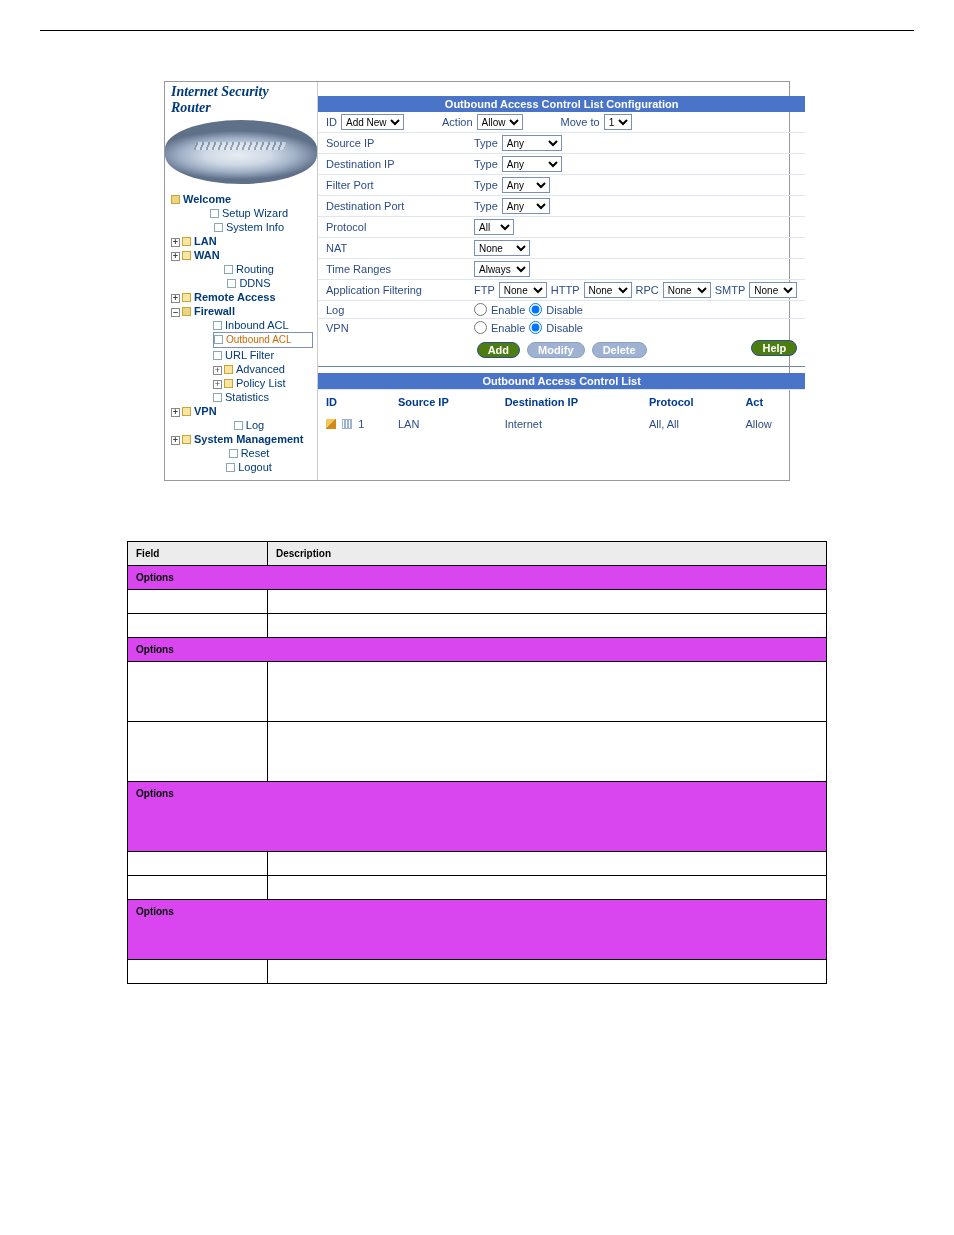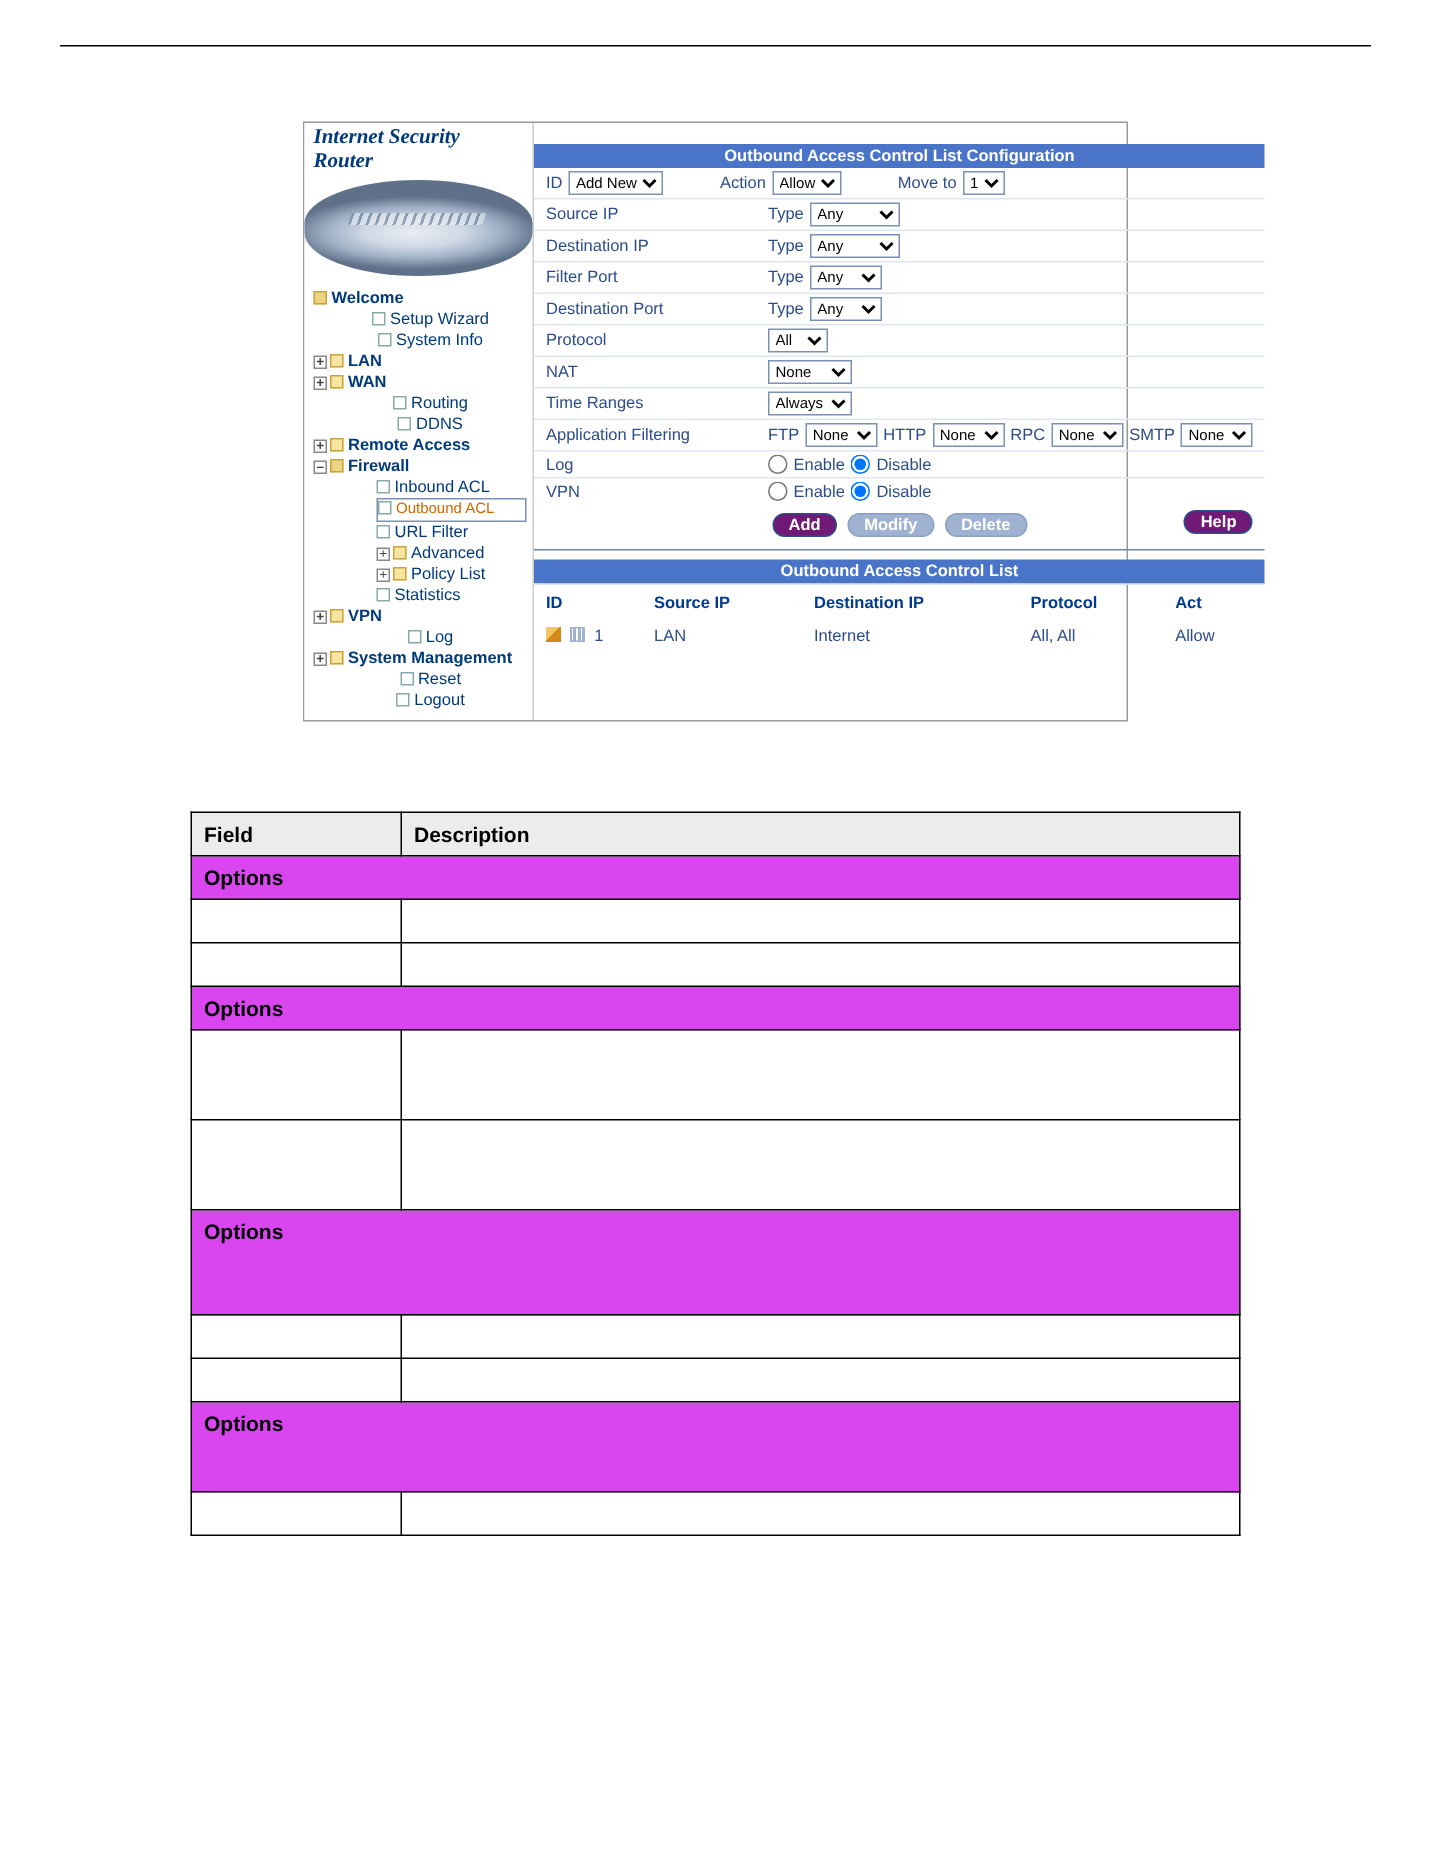--- a/index.html
+++ b/index.html
@@ -1,21 +1,21 @@
 <!DOCTYPE html>
 <html><head>
 <meta charset="utf-8">
 <style>
   * { box-sizing: border-box; margin: 0; padding: 0; }
   body { font-family: Arial, sans-serif; font-size: 11px; background: #fff; width: 954px; color: #000; }
   .page { padding: 30px 40px; }
   .hairline { border-top: 1px solid #000; margin-bottom: 50px; }
 
   
-  .panel-wrap { margin: 0 auto; width: 550px; }
+  .panel-wrap { margin: 0 auto; width: 626px; }
   .panel { border: 1px solid #999; display: flex; background: #fff; }
   .side { width: 158px; background: #fff; border-right: 1px solid #ccc; }
   .side-header { font-family: "Times New Roman", serif; font-style: italic; font-weight: bold; font-size: 14px; color: #003a7a; padding: 2px 6px; }
   .router-img { width: 152px; height: 64px; margin: 2px auto 6px; background: radial-gradient(ellipse 55% 38% at 48% 55%, #e8edf3 0%, #cfd8e4 40%, #9fb0c6 70%, #5f7089 100%); border-radius: 50%/45%; position: relative; }
   .router-img::after { content:""; position:absolute; left:30px; top:22px; width:90px; height:8px; background: repeating-linear-gradient(90deg,#6c7f97 0 2px,#e8eef5 2px 6px); opacity:.6; border-radius:2px; transform: skewX(-20deg); }
   .tree { padding: 2px 4px 6px 6px; font-size: 11px; line-height: 14px; }
   .tree .node { color: #003a7a; font-weight: bold; white-space: nowrap; }
   .tree .child { color: #003a7a; font-weight: normal; margin-left: 14px; white-space: nowrap; text-align: center; }
   .tree .child2 { margin-left: 42px; white-space: nowrap; }
   .tree .sel { color: #cc6a00; }
@@ -28,33 +28,33 @@
   .main { flex:1; }
   .brandbar { background:#000; height:14px; text-align:right; padding:0 6px; }
   .brandbar span { color:#dfe6ee; font-family: "Times New Roman", serif; font-style: italic; font-size:11px; letter-spacing:.5px; }
   .bluebar { background:#4a74c7; color:#fff; font-weight:bold; text-align:center; font-size:11px; padding:2px 0; }
   .formrow { display:flex; align-items:center; gap:8px; border-bottom:1px solid #e0e6f0; padding:2px 8px; color:#2c4c88; font-size:11px; }
   .formrow .lab { width:140px; }
   .formrow.norule { border-bottom:none; }
   .sel, select { font-size:10px; height:16px; border:1px solid #7a91b5; background:#fff; }
   .inline { display:inline-flex; align-items:center; gap:4px; }
   .btnrow { text-align:center; position:relative; padding:6px 8px 8px; border-bottom:1px solid #6b84ad; }
-  .pillbtn { display:inline-block; padding:1px 10px; border-radius:10px; font-size:11px; font-weight:bold; color:#fff; background:#701a75; border:1px solid #2a4e8c; margin:0 2px; }
+  .pillbtn { display:inline-block; padding:1px 10px; border-radius:10px; font-size:11px; font-weight:bold; color:#fff; background:#4d7c0f; border:1px solid #2a4e8c; margin:0 2px; }
   .pillbtn.gray { background:#9fb2d1; border-color:#8aa0c2; }
   .pillbtn.help { position:absolute; right:6px; top:4px; }
   .tbl { width:100%; font-size:11px; border-top:1px solid #e0e6f0; }
   .tbl th { color:#003a8e; font-weight:bold; padding:4px 6px; text-align:left; }
   .tbl td { color:#2c4c88; padding:4px 6px; }
   .rowicon { display:inline-block; width:10px; height:10px; margin-right:3px; vertical-align:-1px; }
   .pencil { background:linear-gradient(135deg,#f4c560 45%,#d18a1a 46%); }
   .trash { background:#9fb2d1; position:relative; }
   .trash::after { content:""; position:absolute; left:1px; right:1px; top:1px; bottom:1px; background:repeating-linear-gradient(90deg,#fff 0 1px,#9fb2d1 1px 3px); }
 
   
-  .bigtable { width: 100%; max-width: 700px; margin: 60px auto 0; border: 1px solid #000; border-collapse: collapse; font-size: 14px; }
+  .bigtable { width: 100%; max-width: 700px; margin: 60px auto 0; border: 1px solid #000; border-collapse: collapse; font-size: 10px; }
   .bigtable th, .bigtable td { border: 1px solid #000; padding: 6px 8px; vertical-align: top; }
   .bigtable th { background:#ececec; font-weight:bold; text-align:left; }
   .bigtable .field { width: 140px; }
   .bigtable .shade { background:#d946ef; font-weight:bold; }
   .bigtable .tall td { height:60px; }
 </style>
 </head>
 <body>
 
 <div class="page">

